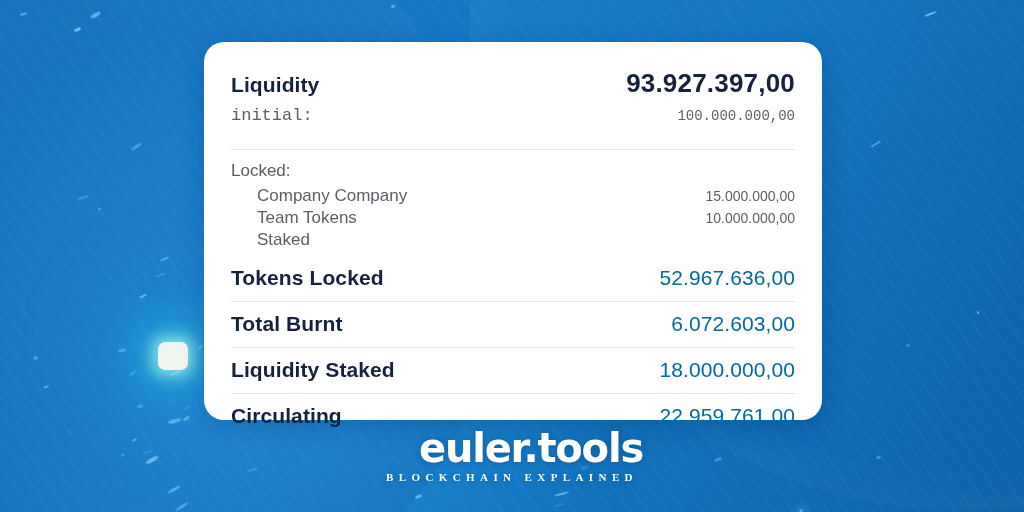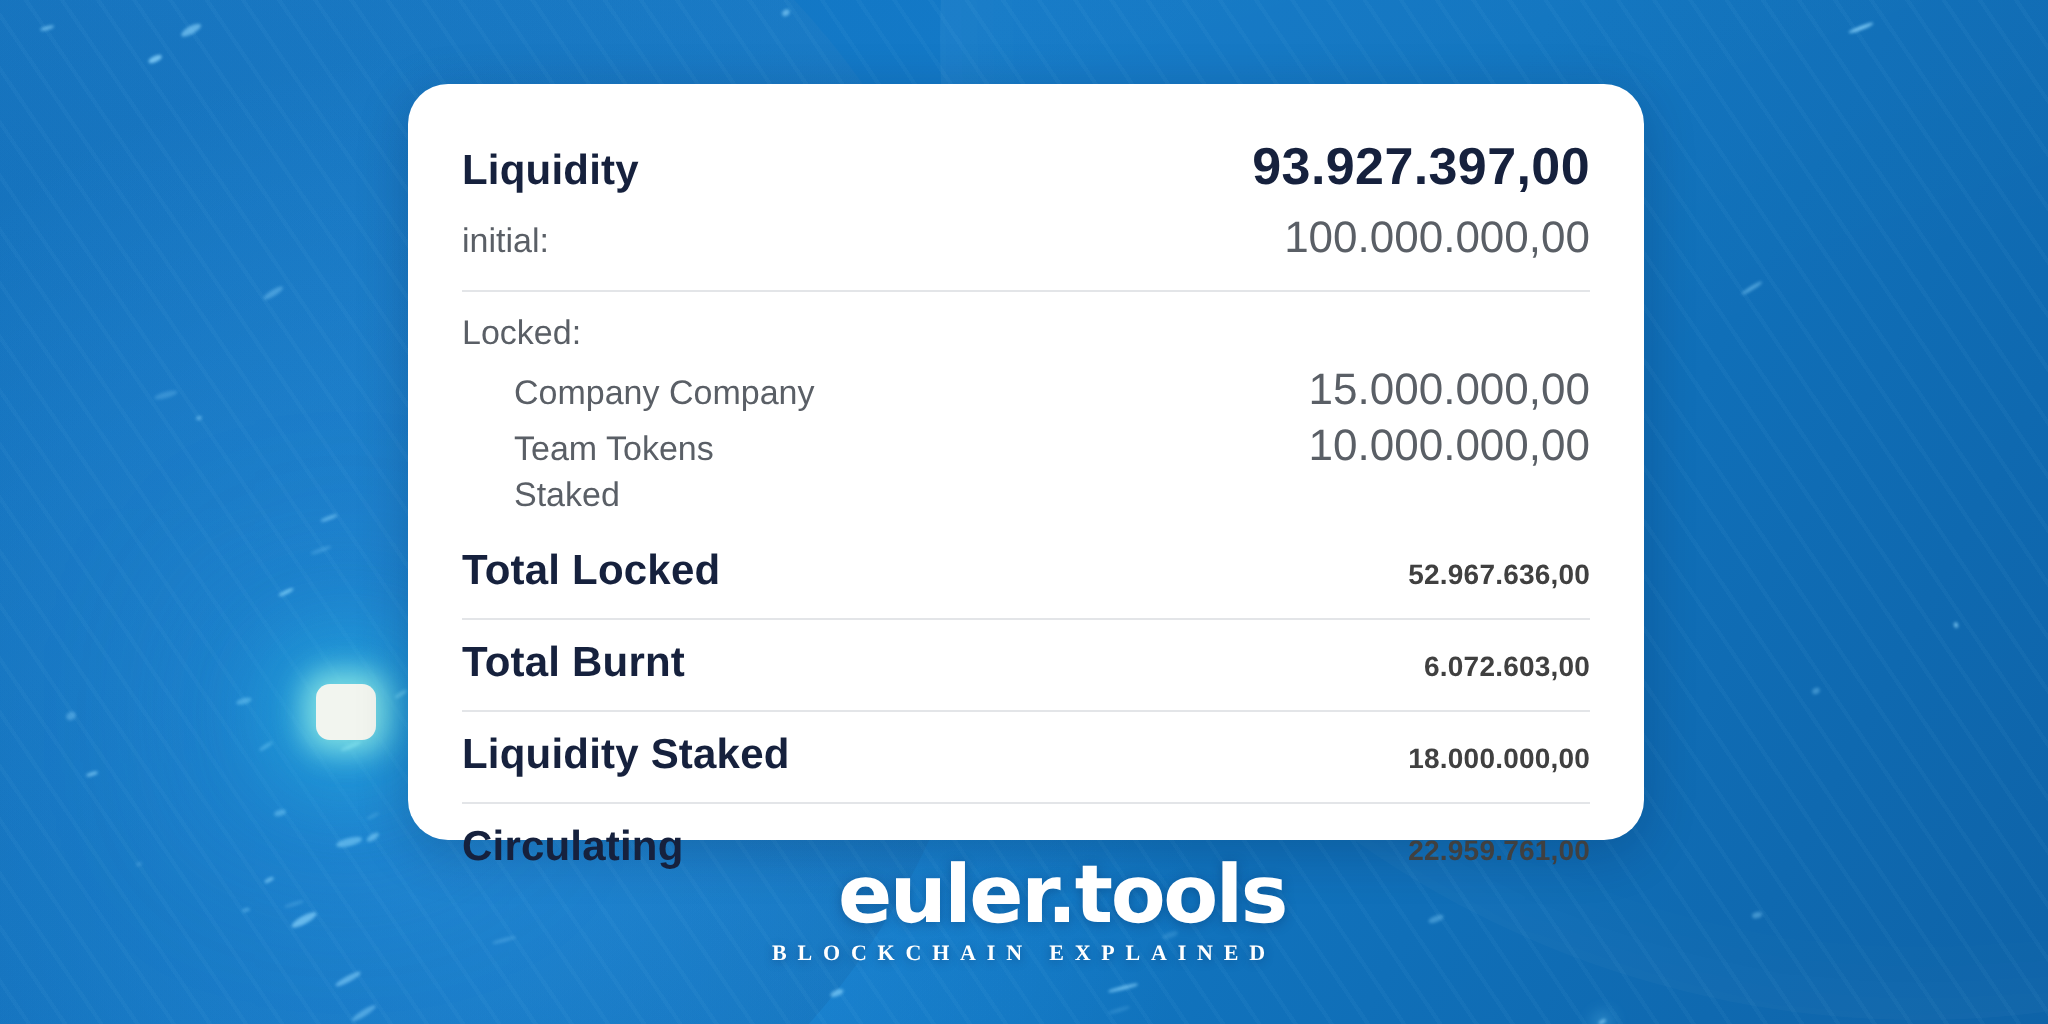--- a/index.html
+++ b/index.html
@@ -98,48 +98,48 @@
     justify-content: space-between;
   }
 
   .lbl-bold {
     font-weight: bold;
     color: #16213d;
     font-size: 21px;
     letter-spacing: .1px;
   }
   .val-bold {
-    font-weight: bold;
-    color: #404040;
-    font-size: 14px;
+    font-weight: normal;
+    color: #0369a1;
+    font-size: 21px;
     letter-spacing: .1px;
     text-align: right;
   }
   .val-head {
     font-weight: bold;
     color: #16213d;
     font-size: 26px;
     letter-spacing: .2px;
     text-align: right;
     margin-left: 40px;
   }
   .lbl-light {
     font-weight: normal;
     color: #5a5f66;
     font-size: 17px;
   }
   .val-light {
     font-weight: normal;
     color: #5a5f66;
-    font-size: 22px;
+    font-size: 14px;
     text-align: right;
   }
 
   .row-head { margin-bottom: 7px; }
-  .row-sub  { margin-bottom: 13px; }
+  .row-sub  { margin-bottom: 24px; font-family: Liberation Mono, monospace; }
 
   .divider {
     height: 1px;
     background: #e3e5e8;
     margin: 0;
   }
 
   .locked-block { padding: 11px 0 4px 0; }
   .locked-title { margin-bottom: 5px; }
   .sub-row { padding-left: 26px; margin-bottom: 2px; }
@@ -251,21 +251,21 @@
         <div class="lbl-light">Team Tokens</div>
         <div class="val-light">10.000.000,00</div>
       </div>
 
       <div class="row sub-row">
         <div class="lbl-light">Staked</div>
       </div>
     </div>
 
     <div class="row row-tot">
-      <div class="lbl-bold">Total Locked</div>
+      <div class="lbl-bold">Tokens Locked</div>
       <div class="val-bold">52.967.636,00</div>
     </div>
 
     <div class="divider"></div>
 
     <div class="row row-tot">
       <div class="lbl-bold">Total Burnt</div>
       <div class="val-bold">6.072.603,00</div>
     </div>
 

